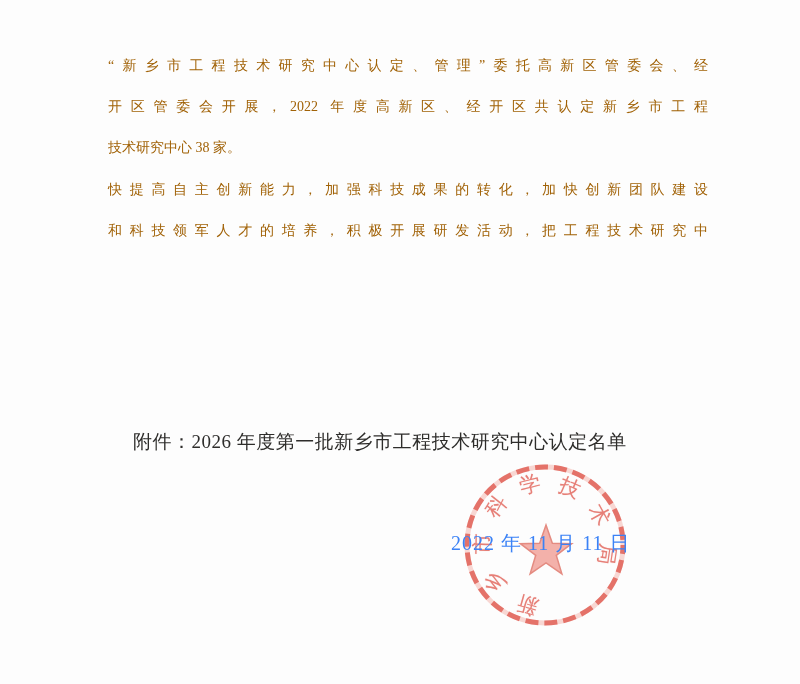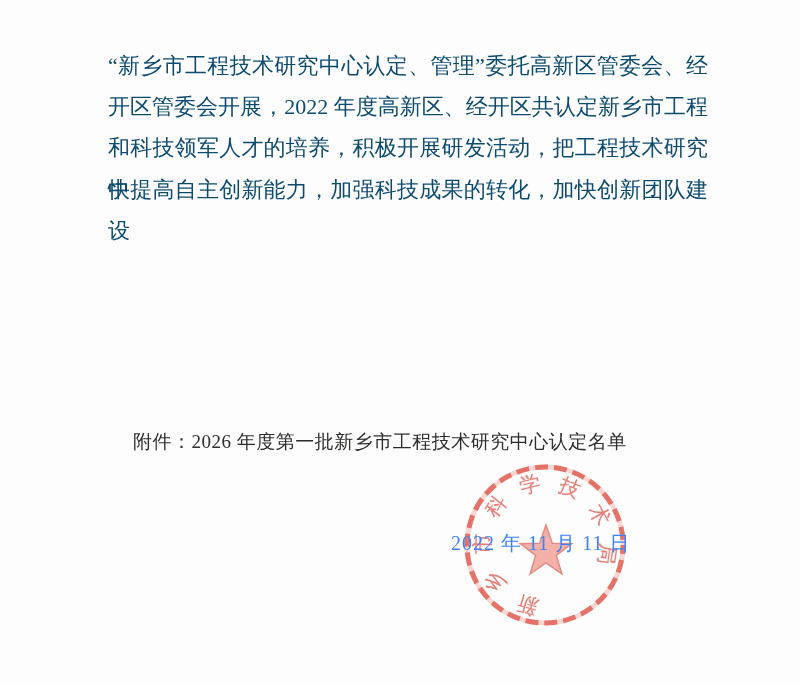--- a/index.html
+++ b/index.html
@@ -4,21 +4,21 @@
 <style>
   html,body { margin:0; padding:0; background:#ffffff; }
   .page {
     position:relative; width:800px; height:684px;
     background:#fdfdfd; overflow:hidden;
     font-family:"Liberation Serif","DejaVu Serif",serif;
   }
   
   .doc-body {
     position:absolute; left:108px; top:45px; width:600px;
-    font-size:22px; line-height:41.2px; color:#0c4a6e;
+    font-size:14px; line-height:41.2px; color:#a16207;
   }
   .doc-body .line {
     text-align:justify; text-align-last:justify;
     white-space:pre-wrap; height:41.2px; overflow:visible;
   }
   .doc-body .line.last { text-align-last:left; }
   .doc-body .line.indent { text-indent:34px; }
   
   .attachment {
     position:absolute; left:133px; top:429px;
@@ -47,24 +47,25 @@
 </style>
 </head>
 <body>
 
 <div class="page">
 
   <div class="doc-body">
     <div>
         <div class="line">“新乡市工程技术研究中心认定、管理”委托高新区管委会、经</div>
         <div class="line">开区管委会开展，2022 年度高新区、经开区共认定新乡市工程</div>
+        <div class="line last">技术研究中心 38 家。</div>
       </div>
     <div>
+        <div class="line">快提高自主创新能力，加强科技成果的转化，加快创新团队建设</div>
         <div class="line">和科技领军人才的培养，积极开展研发活动，把工程技术研究中</div>
-        <div class="line">快提高自主创新能力，加强科技成果的转化，加快创新团队建设</div>
       </div>
   </div>
 
   <div class="attachment">附件：2026 年度第一批新乡市工程技术研究中心认定名单</div>
 
   <div class="seal">
     <svg width="190" height="190" viewBox="0 0 190 190">
       <circle cx="95" cy="95" r="78" fill="none" stroke-width="5" opacity="0.40" stroke="#f09d94"></circle>
       <circle cx="95" cy="95" r="78" fill="none" stroke-width="5" stroke-dasharray="13 6" stroke-dashoffset="4" opacity="0.75" stroke="#dd5045"></circle>
       <g transform="translate(96,102)" opacity="0.85">

